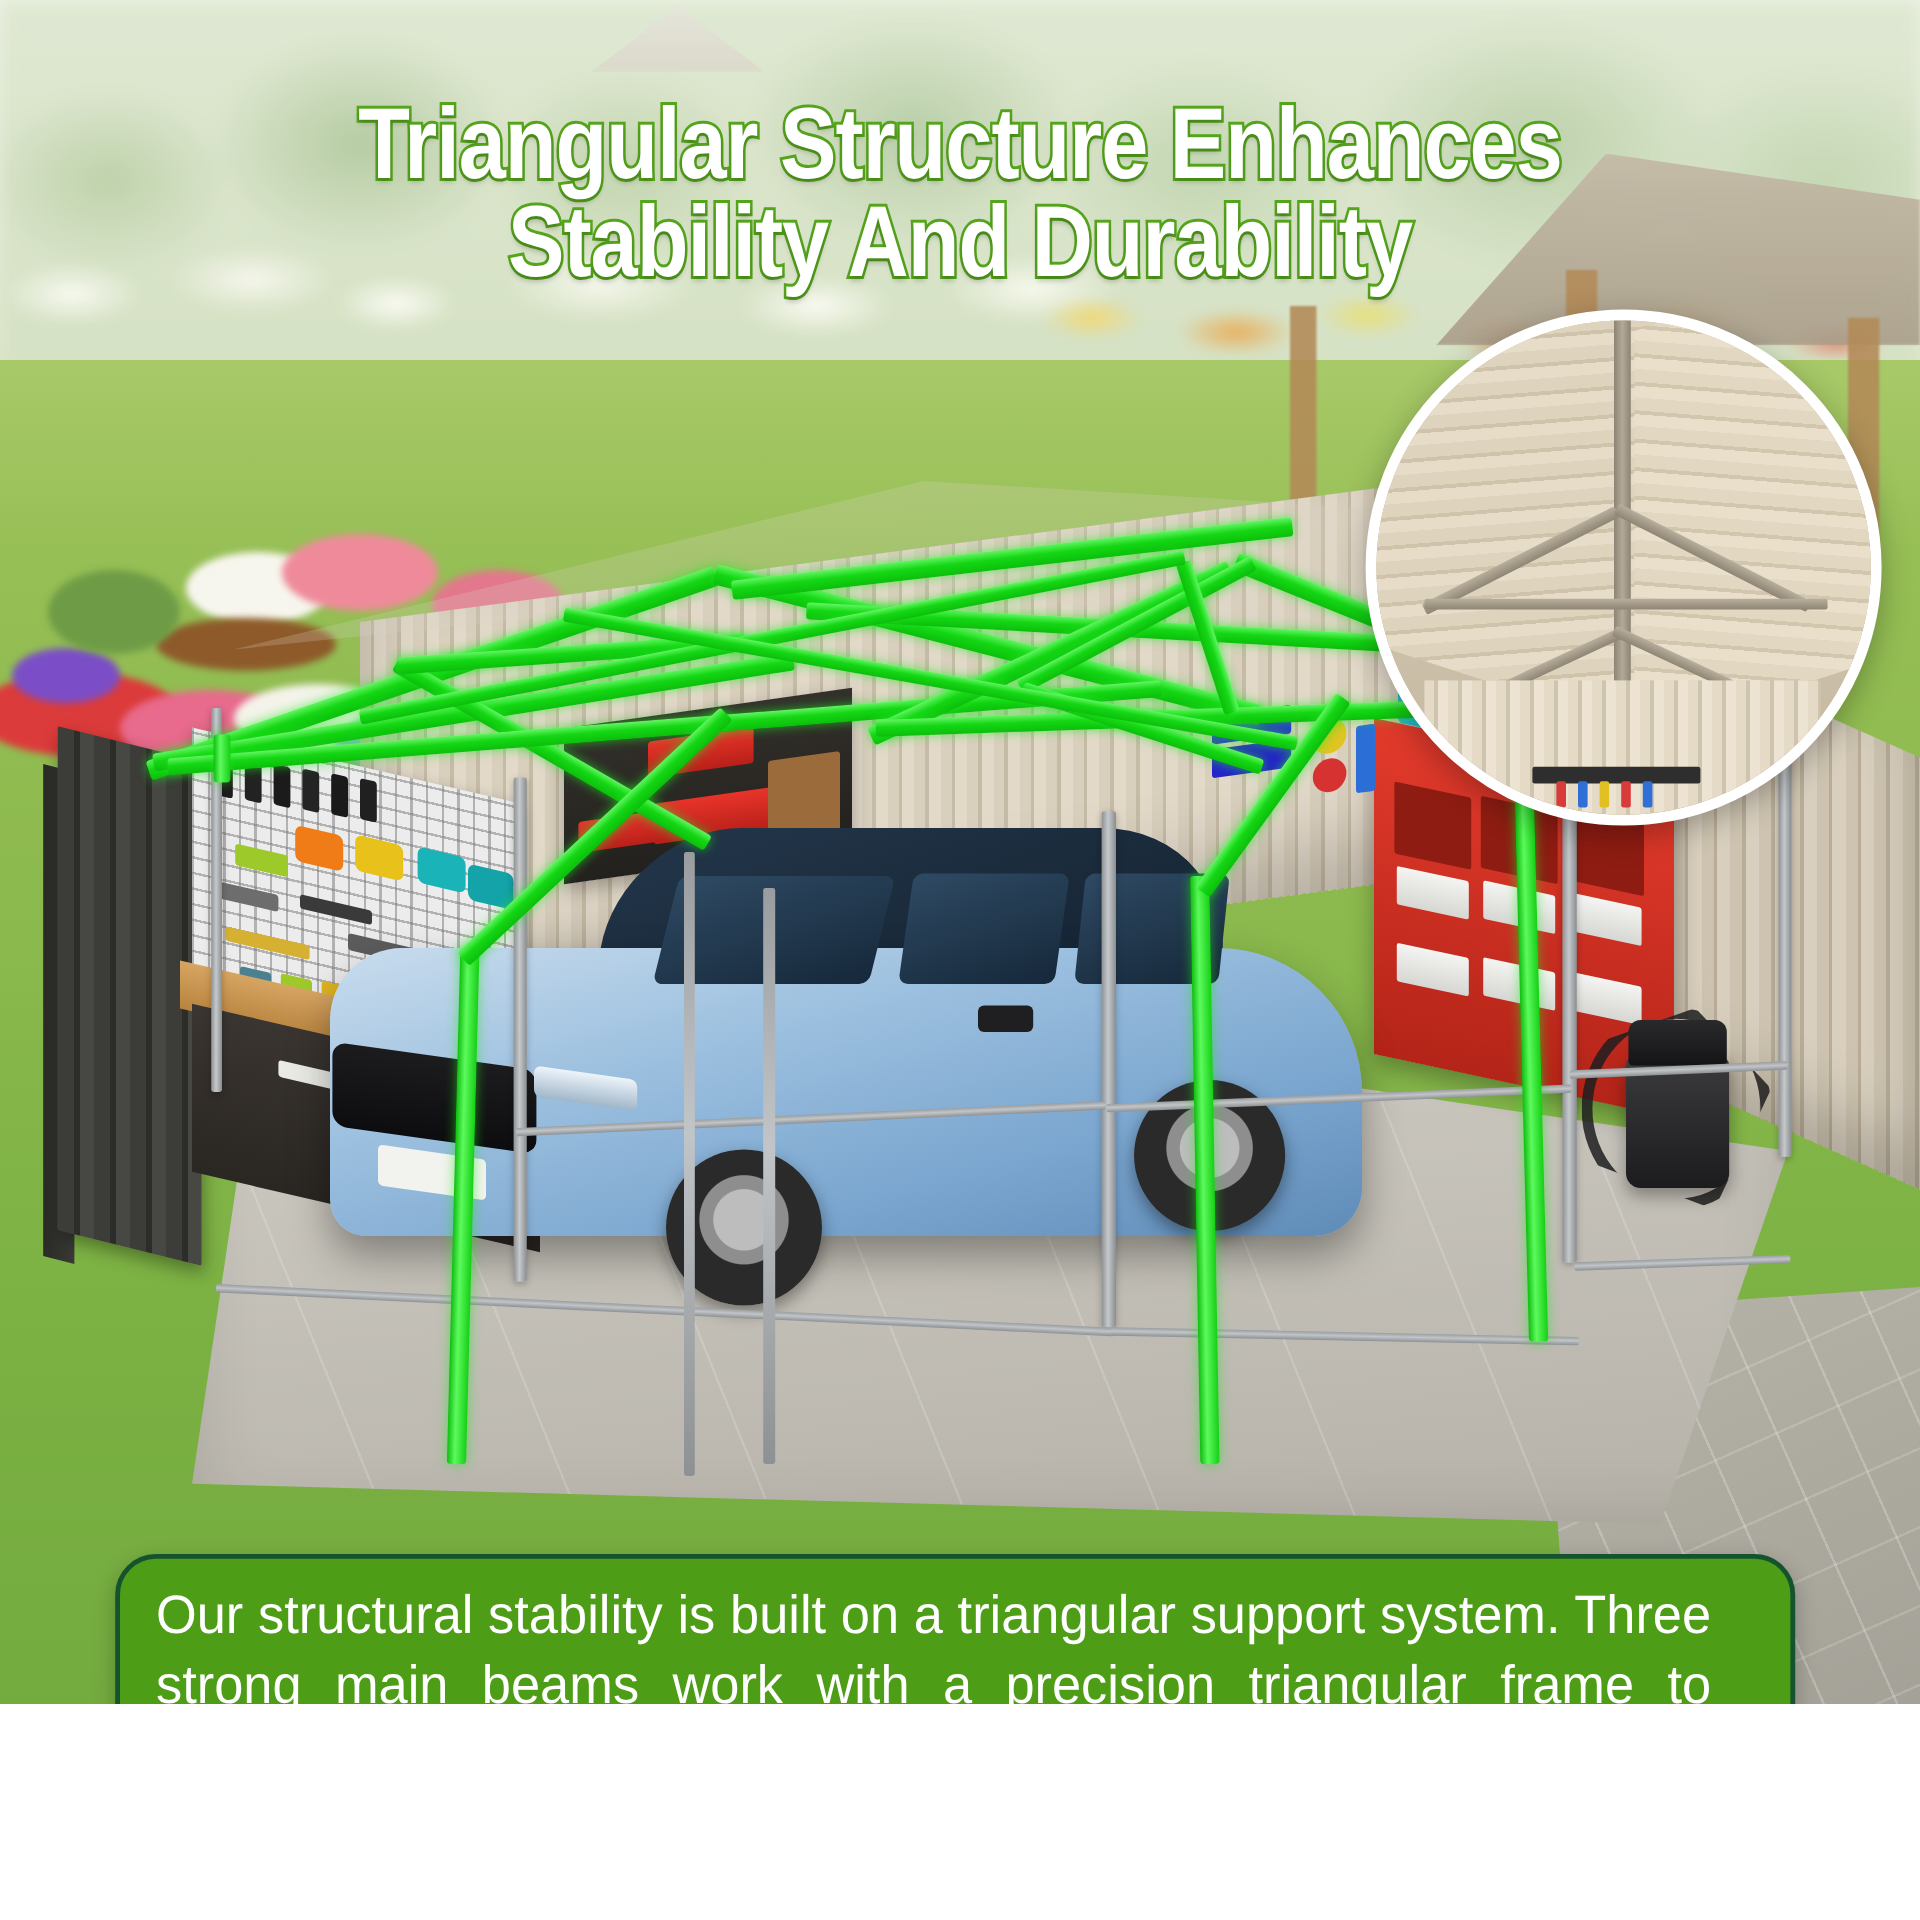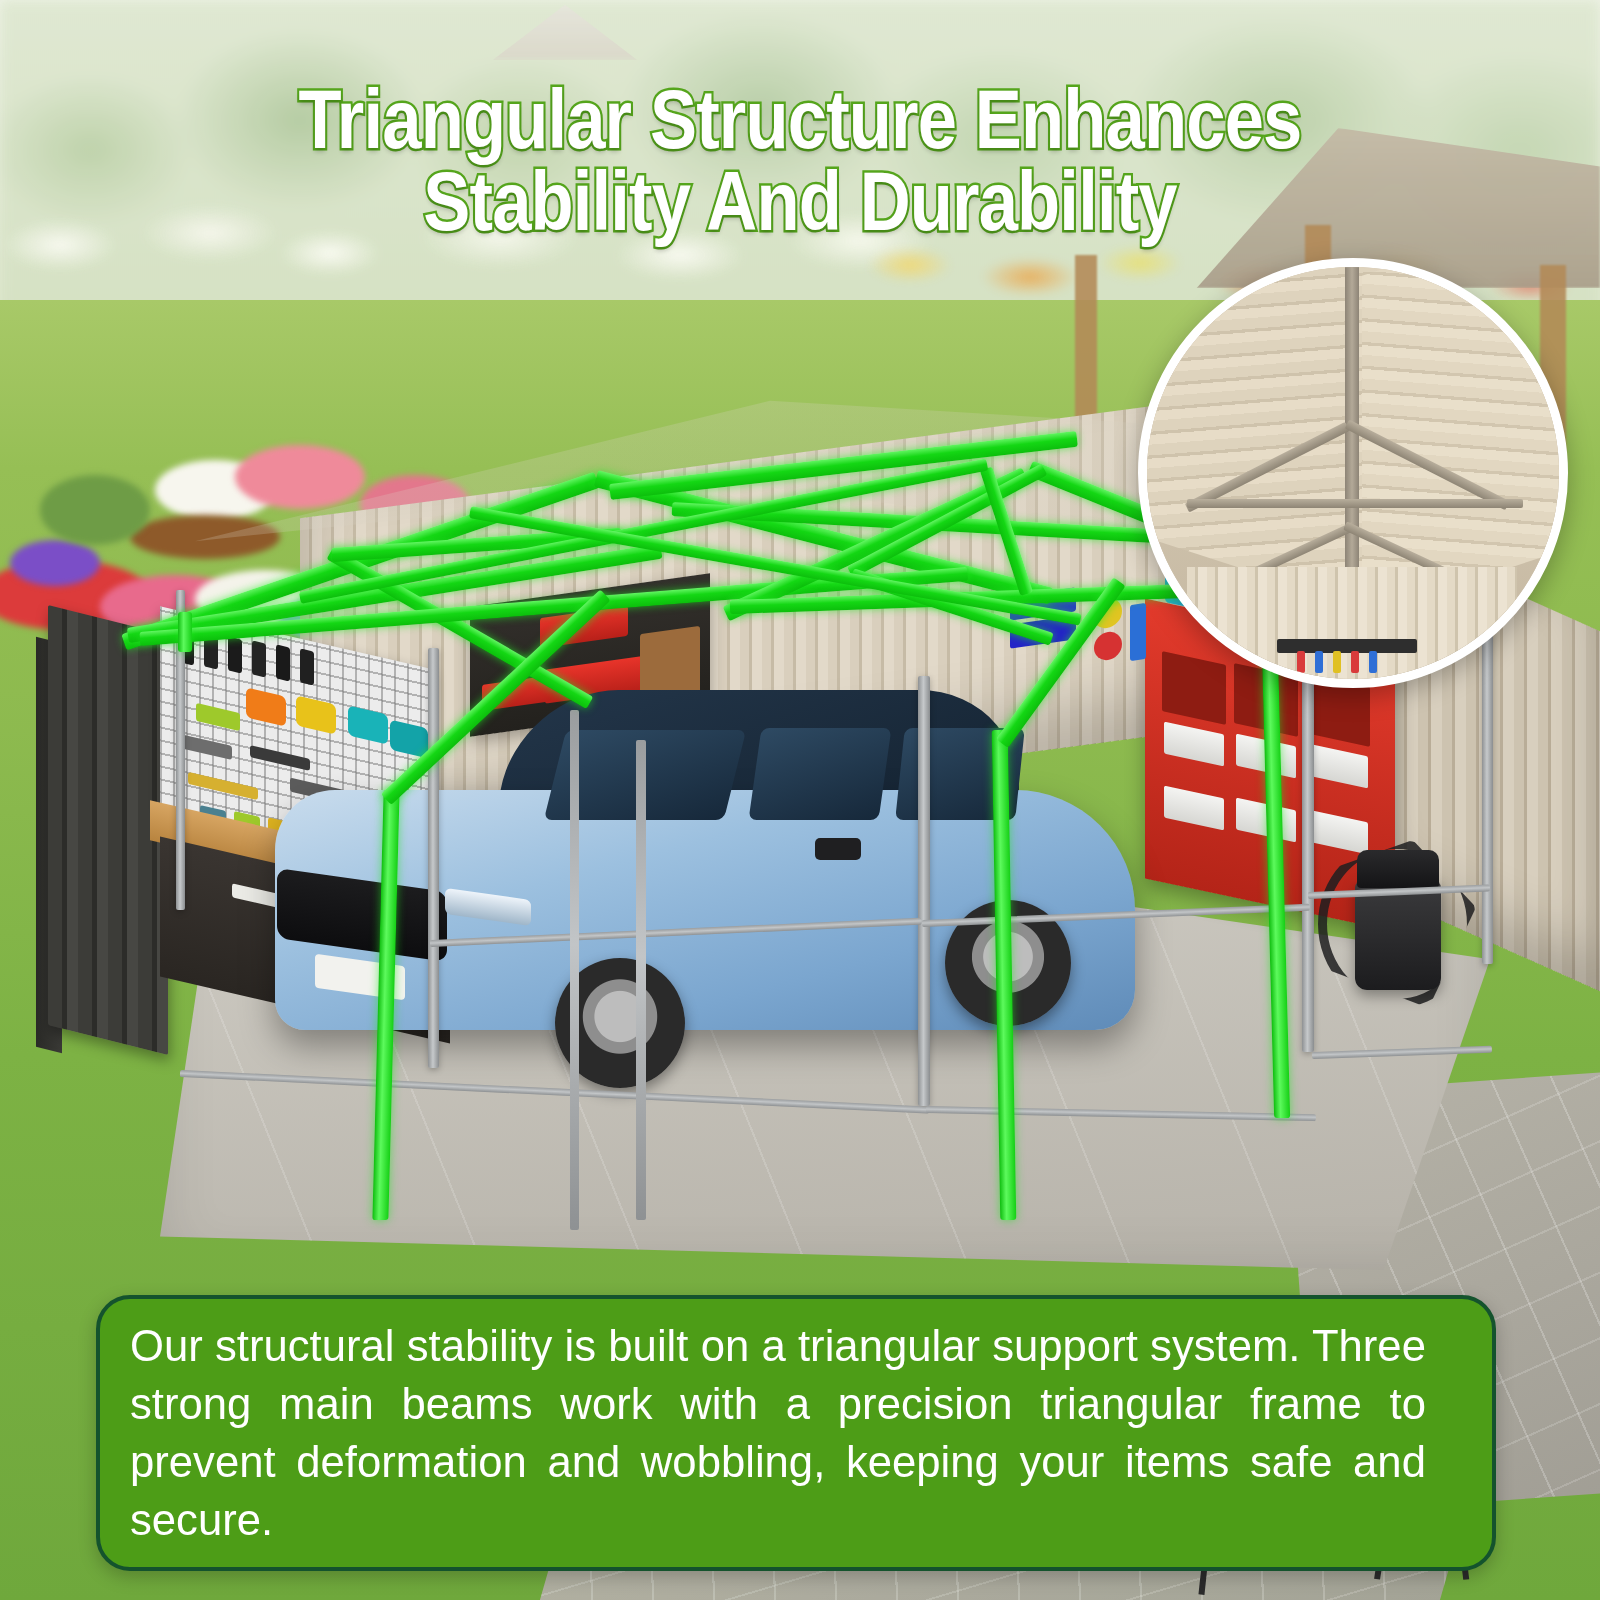--- a/index.html
+++ b/index.html
@@ -1,19 +1,19 @@
 <!DOCTYPE html>
 <html><head>
 <meta charset="utf-8">
 <style>
   html,body{margin:0;padding:0;background:#fff;}
   body{font-family:"Liberation Sans",sans-serif;}
 
   #stage{
-    position:relative;width:1600px;height:1600px;overflow:hidden;
+    position:relative;width:1600px;height:1420px;overflow:hidden;
     background:#cfe0b4;
   }
 
   
   .bg{position:absolute;inset:0;}
   .sky-haze{
     position:absolute;left:0;top:0;width:1600px;height:300px;
     background:linear-gradient(180deg,#eef2e6 0%,#e6ecdb 40%,#dfe8cf 100%);
   }
   .far-trees{

